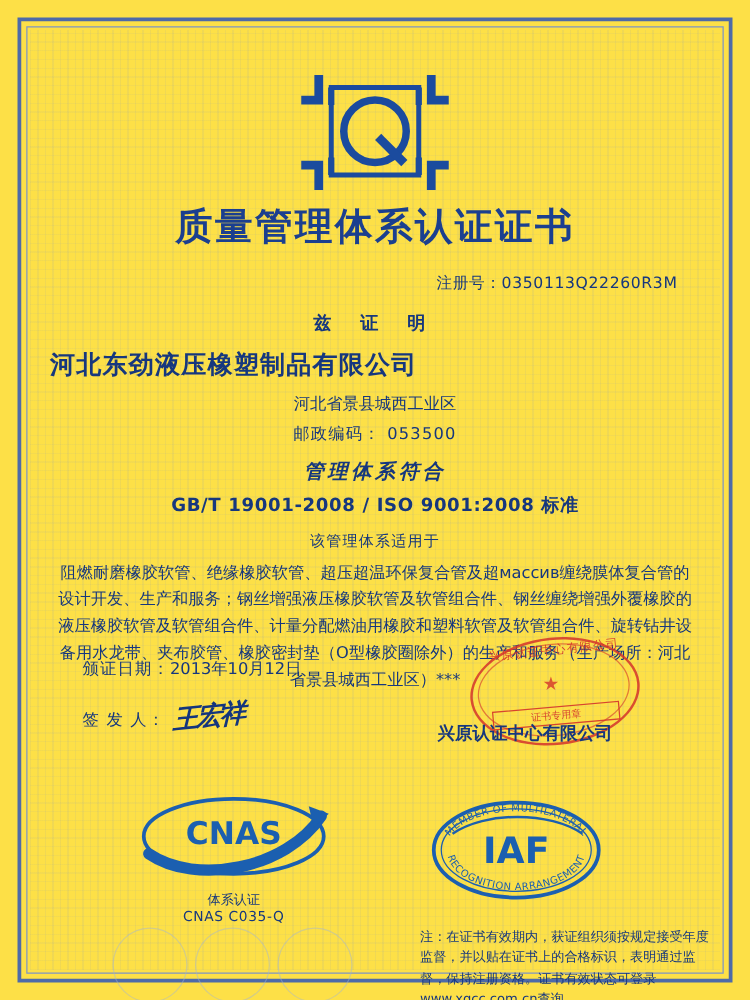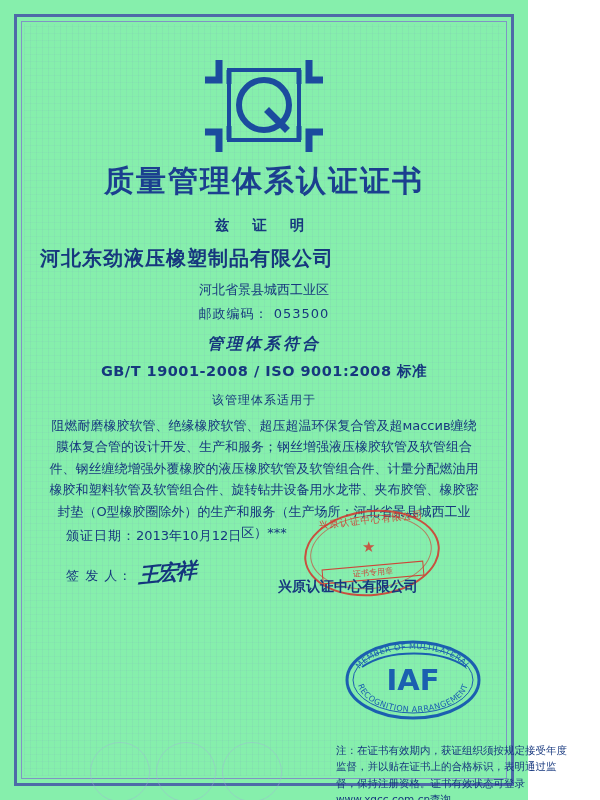--- a/index.html
+++ b/index.html
@@ -8,23 +8,23 @@
     background: #ffffff;
   }
   body {
     width: 600px;
     height: 800px;
     font-family: "DejaVu Sans", "Liberation Sans", sans-serif;
     overflow: hidden;
   }
   .cert {
     position: relative;
-    width: 528px;
+    width: 600px;
     height: 800px;
-    background: #86efac;
+    background: #fde047;
     box-sizing: border-box;
   }
   
   .border-outer {
     position: absolute;
     left: 14px; top: 14px; right: 14px; bottom: 14px;
     border: 3px solid #4e6aa8;
     box-sizing: border-box;
   }
   .border-inner {
@@ -334,20 +334,21 @@
           <path d="M30 16 L30 30"></path>
             <path d="M100 16 L100 30"></path>
           <path d="M30 86 L30 72"></path>
             <path d="M100 86 L100 72"></path>
         </g>
       </svg>
     </div>
 
     <div class="title">质量管理体系认证证书</div>
 
+    <div class="reg-line">注册号：0350113Q22260R3M</div>
 
     <div class="hereby">兹 证 明</div>
 
     <div class="company">河北东劲液压橡塑制品有限公司</div>
     <div class="addr">河北省景县城西工业区</div>
     <div class="post">邮政编码： 053500</div>
 
     <div class="conform">管理体系符合</div>
     <div class="standards">GB/T 19001-2008 / ISO 9001:2008 标准</div>
 
@@ -368,20 +369,30 @@
       <div class="ring2"></div>
       <div class="seal-top">兴原认证中心有限公司</div>
       <div class="seal-star">★</div>
       <div class="seal-bottom">证书专用章</div>
     </div>
 
     <div class="issuer">兴原认证中心有限公司</div>
 
     <div class="accr">
 
+      <div class="cnas">
+        <svg width="180" height="72" viewBox="0 0 180 72">
+          <ellipse cx="90" cy="34" rx="72" ry="30" fill="none" stroke="#1b5fb0" stroke-width="3"></ellipse>
+          <path d="M22 48 C60 74 132 60 160 18" fill="none" stroke="#1b5fb0" stroke-width="9" stroke-linecap="round"></path>
+          <path d="M150 10 L166 16 L154 27 Z" fill="#1b5fb0"></path>
+          <text x="90" y="40" text-anchor="middle" font-family="DejaVu Sans, sans-serif" font-size="25" font-weight="bold" fill="#1b5fb0">CNAS</text>
+        </svg>
+        <div class="cnas-text">体系认证</div>
+        <div class="cnas-code">CNAS C035-Q</div>
+      </div>
 
       <div class="iaf">
         <svg width="170" height="86" viewBox="0 0 170 86">
           <ellipse cx="85" cy="43" rx="66" ry="38" fill="none" stroke="#1b5fb0" stroke-width="3"></ellipse>
           <ellipse cx="85" cy="43" rx="60" ry="33" fill="none" stroke="#1b5fb0" stroke-width="1"></ellipse>
           <path id="arcTop" d="M28 43 A57 31 0 0 1 142 43" fill="none"></path>
           <path id="arcBot" d="M30 45 A55 30 0 0 0 140 45" fill="none"></path>
           <text font-family="DejaVu Sans, sans-serif" font-size="8" fill="#1b5fb0" letter-spacing="0.4">
             <textPath href="#arcTop" startOffset="50%" text-anchor="middle">MEMBER OF MULTILATERAL</textPath>
           </text>

